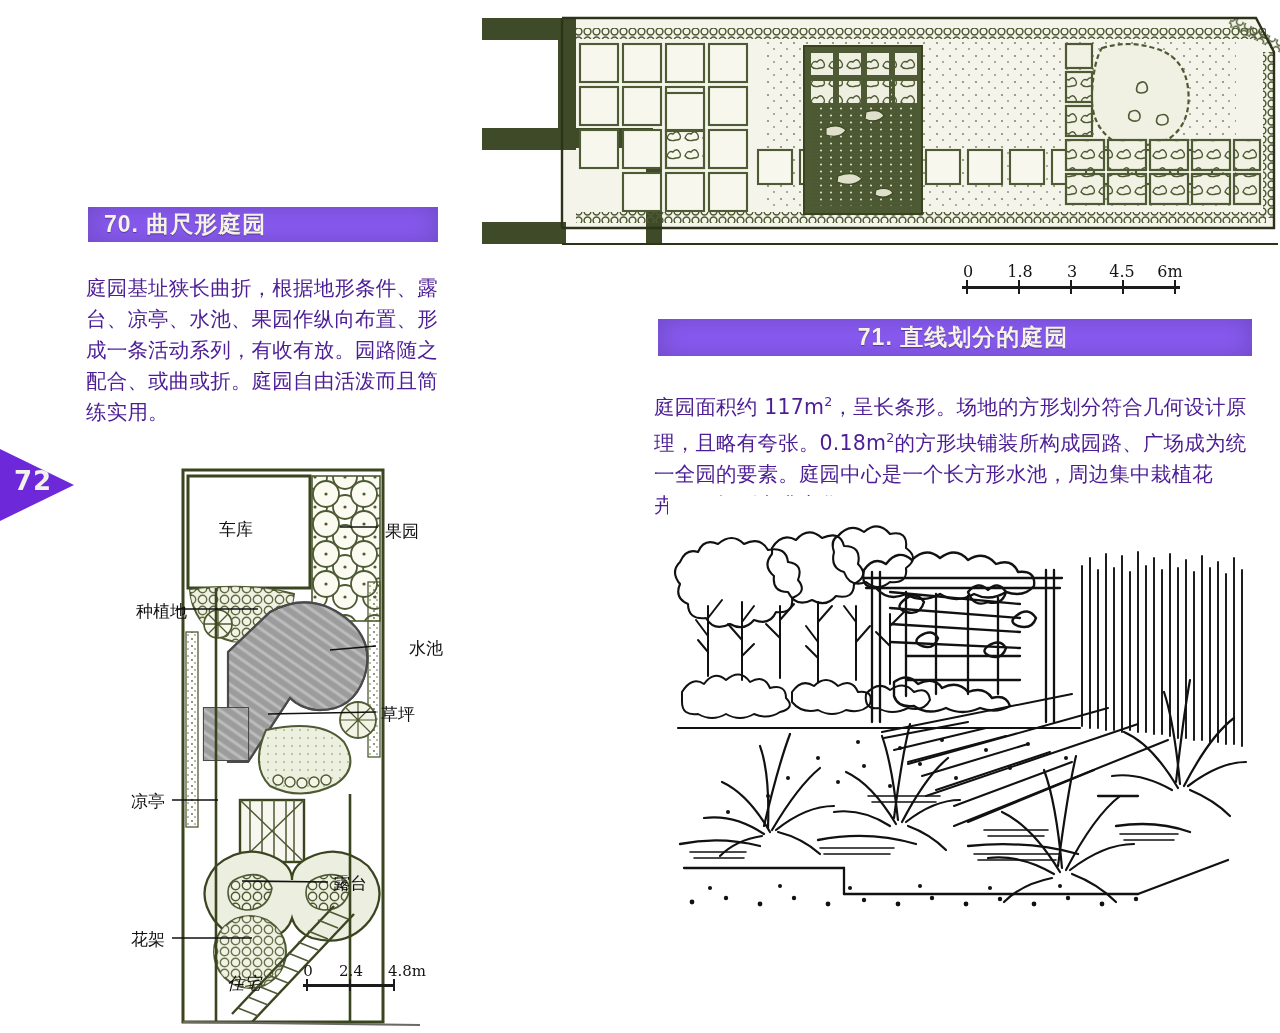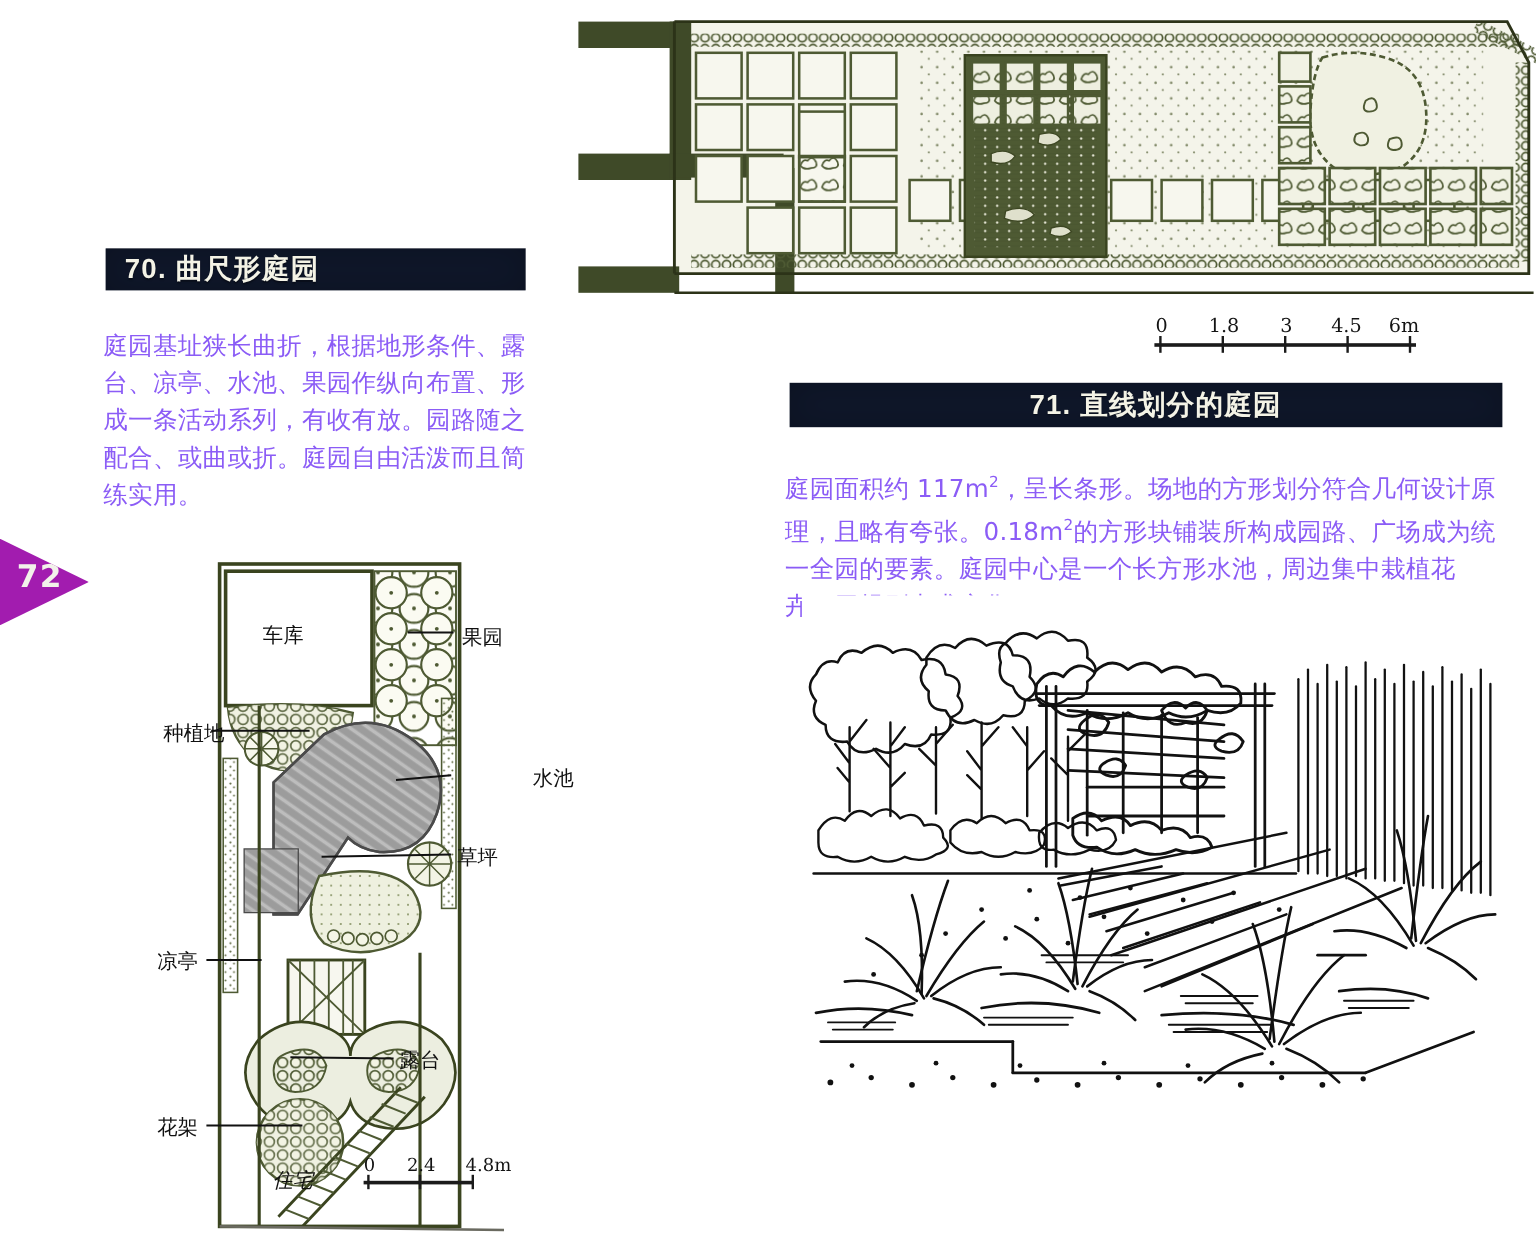--- a/index.html
+++ b/index.html
@@ -17,39 +17,39 @@
     color: #1a1a1a;
   }
 
   
   #page-tab {
     position: absolute;
     left: 0;
     top: 449px;
     width: 74px;
     height: 72px;
-    background: #a21caf;
+    background: #6d28d9;
     clip-path: polygon(0 0, 0 100%, 100% 50%);
     -webkit-clip-path: polygon(0 0, 0 100%, 100% 50%);
   }
   #page-tab .num {
     position: absolute;
     left: 14px;
     top: 17px;
     color: #f2f2ea;
     font-size: 26px;
     font-weight: bold;
     letter-spacing: 1px;
     font-family: "DejaVu Sans", sans-serif;
   }
 
   
   .sec-header {
     position: absolute;
-    background: #0f172a;
+    background: #8b5cf6;
     color: #f4f3e6;
     font-weight: bold;
     display: flex;
     align-items: center;
     box-shadow: inset 0 0 28px rgba(0,0,0,0.22);
   }
   .sec-header .htext {
     padding-left: 16px;
     font-size: 23px;
     letter-spacing: 1px;
@@ -57,21 +57,21 @@
     text-shadow: 0 1px 1px rgba(0,0,0,0.35);
   }
 
   #header-70 { left: 88px;  top: 207px; width: 350px; height: 35px; }
   #header-71 { left: 658px; top: 319px; width: 594px; height: 37px; justify-content: center; }
 
   
   .body-text {
     position: absolute;
     font-family: "DejaVu Sans", sans-serif;
-    color: #8b5cf6;
+    color: #4c1d95;
   }
   #text-70 {
     left: 86px;
     top: 252px;
     width: 356px;
     font-size: 20.5px;
     line-height: 31px;
     letter-spacing: 0.2px;
   }
   #text-71 {
@@ -462,21 +462,21 @@
   <path d="M96 126 L96 560" stroke="#3a441f" stroke-width="2.6" fill="none"></path>
   <path d="M230 332 L230 560" stroke="#3a441f" stroke-width="2.6" fill="none"></path>
 
   <path d="M63 560 L300 563" stroke="#6a6a60" stroke-width="2.2" fill="none"></path>
 </svg>
 </div>
 
 <span class="plan-label" style="left:219px; top:518px;text-align:center;">车库</span>
 <span class="plan-label" style="left:385px; top:520px;">果园</span>
 <span class="plan-label" style="left:136px; top:600px;">种植地</span>
-<span class="plan-label" style="left:398px; top:637px;padding-left:46px;">水池</span>
+<span class="plan-label" style="left:363px; top:637px;padding-left:46px;">水池</span>
 <span class="plan-label" style="left:381px; top:703px;">草坪</span>
 <span class="plan-label" style="left:131px; top:790px;">凉亭</span>
 <span class="plan-label" style="left:333px; top:872px;">露台</span>
 <span class="plan-label" style="left:131px; top:928px;">花架</span>
 <span class="plan-label" style="left:227px; top:972px;font-style:italic;">住宅</span>
 
 <svg style="position:absolute; left:0; top:0; width:1280px; height:1033px; pointer-events:none;">
   <g stroke="#111" stroke-width="1.7" fill="none">
     <path d="M378 527 L340 527"></path>
     <path d="M176 609 L258 609"></path>

